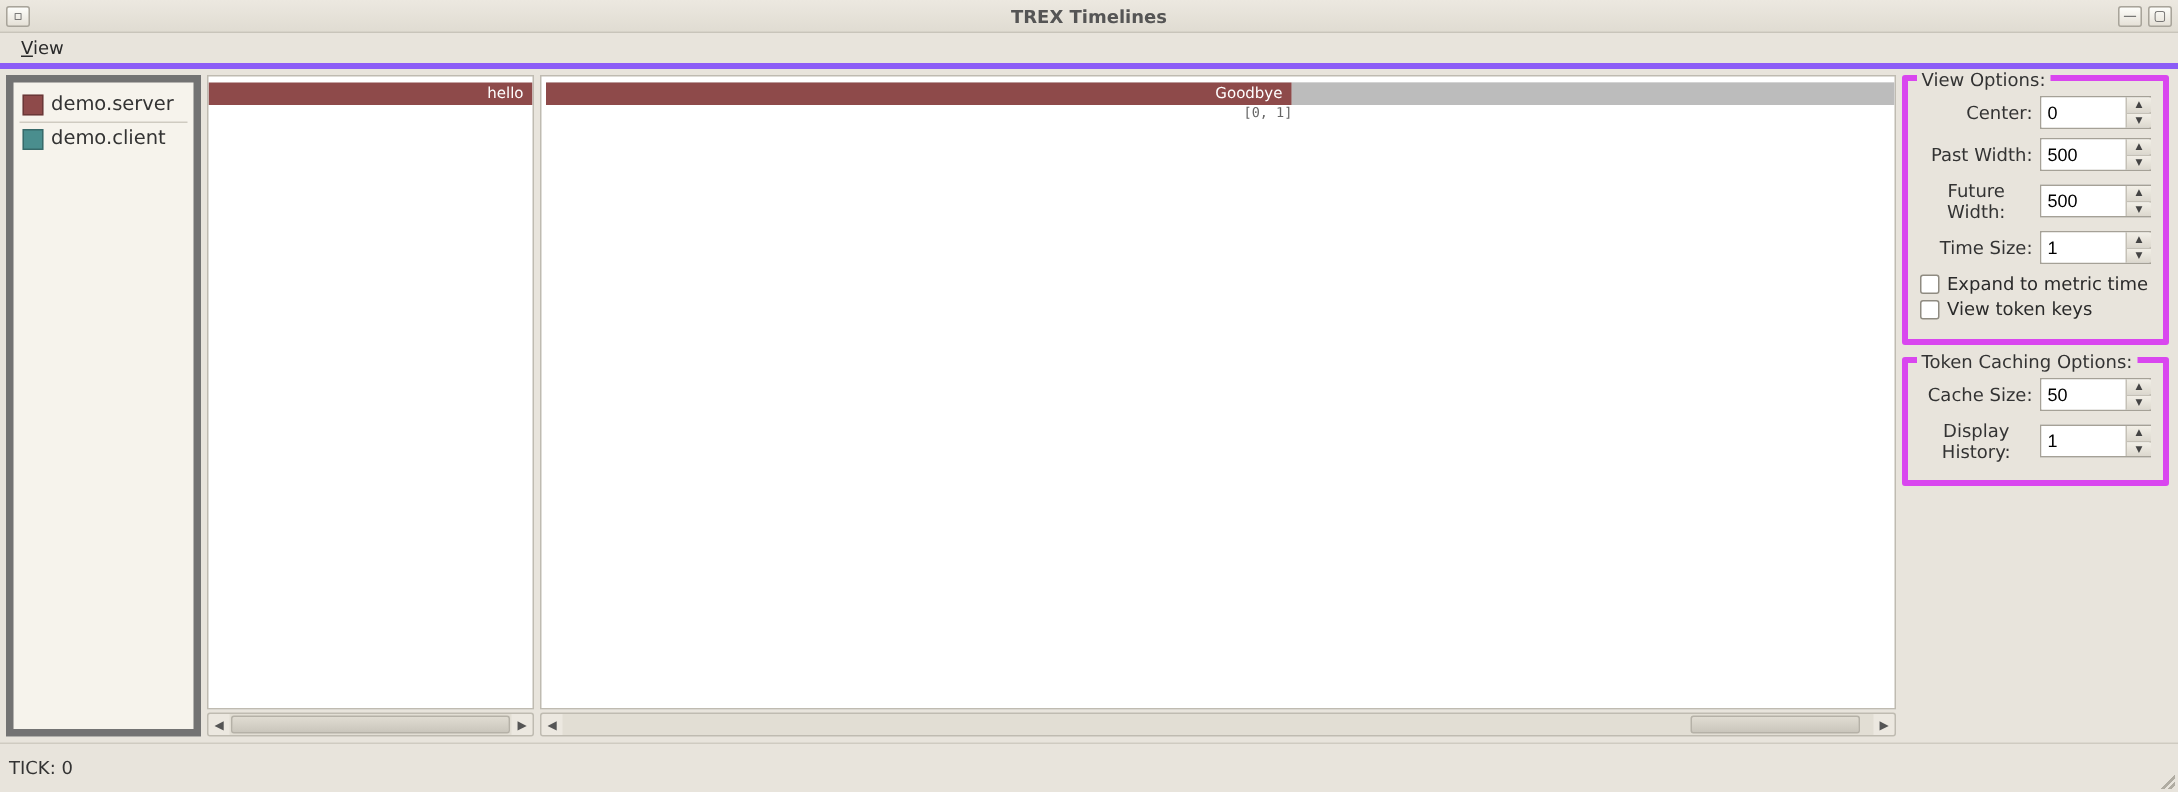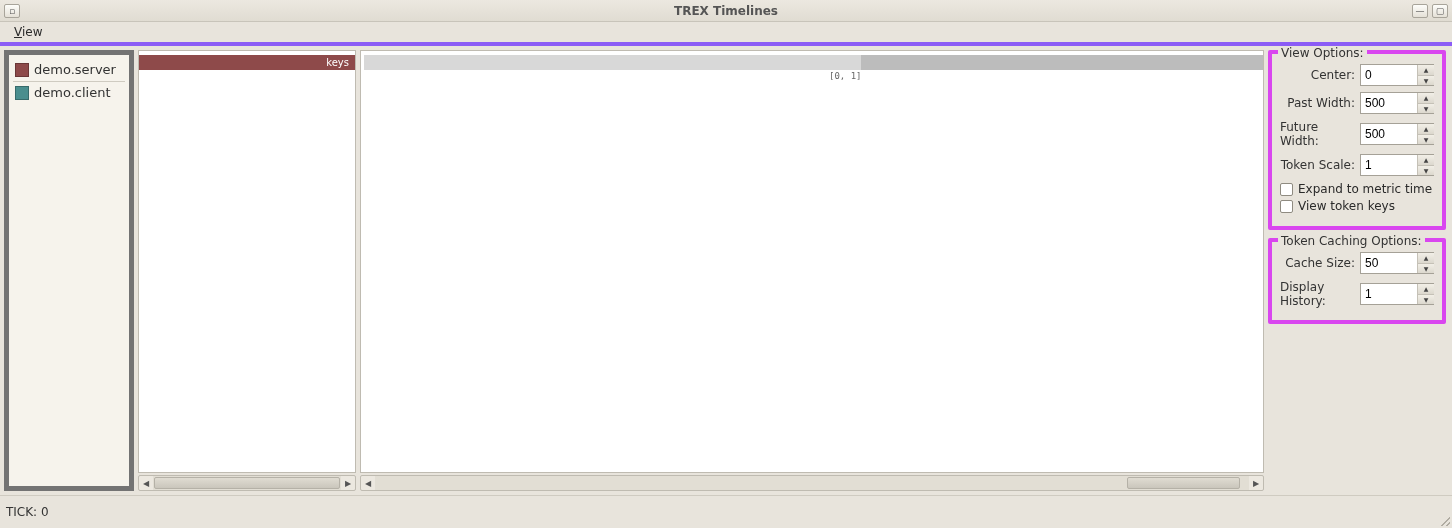--- a/index.html
+++ b/index.html
@@ -227,21 +227,21 @@
   .row {
     display: flex;
     align-items: center;
     justify-content: flex-end;
     gap: 5px;
     margin: 2px 0 6px 0;
   }
   .row label {
     font-size: 12px;
     color: #333;
-    text-align: left;
+    text-align: center;
   }
   .spinner {
     display: flex;
     width: 74px;
     height: 22px;
     border: 1px solid #a5a197;
     background: #fff;
   }
   .spinner input {
     border: none;
@@ -328,26 +328,29 @@
     <div class="side-item">
       <div class="swatch" style="background:#4a8e8e;"></div>
       <span>demo.client</span>
     </div>
   </div>
 
   <div class="timeline-wrap">
     <div class="timeline-panels">
       <div class="panel left">
         <div class="track">
-          <span>keys</span>
+          <span>hello</span>
         </div>
       </div>
       <div class="panel right">
         <div class="track-main"></div>
         <div class="track-grey2"></div>
+        <div class="track-goodbye">
+          <span>Goodbye</span>
+        </div>
         <div class="tick-label">[0, 1]</div>
       </div>
     </div>
     <div class="hsb-row">
       <div class="hsb left">
         <div class="hsb-btn">◀</div>
         <div class="hsb-track">
           <div class="hsb-thumb" style="left:1px; right:1px;"></div>
         </div>
         <div class="hsb-btn">▶</div>
@@ -394,21 +397,21 @@
         <div class="spinner">
           <input value="500" style="">
           <div class="spin-btns">
             <div class="spin-btn">▲</div>
             <div class="spin-btn">▼</div>
           </div>
         </div>
       </div>
 
       <div class="row">
-        <label>Token Scale:</label>
+        <label>Time Size:</label>
         <div class="spinner">
           <input value="1" style="">
           <div class="spin-btns">
             <div class="spin-btn">▲</div>
             <div class="spin-btn">▼</div>
           </div>
         </div>
       </div>
 
       <div class="chk-row">

